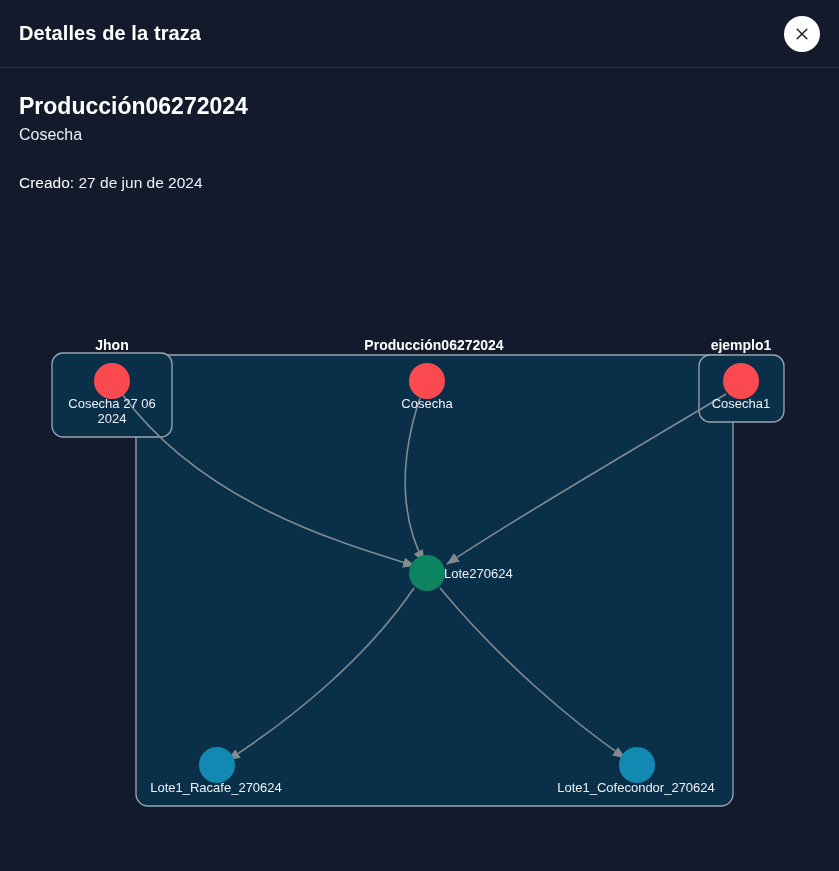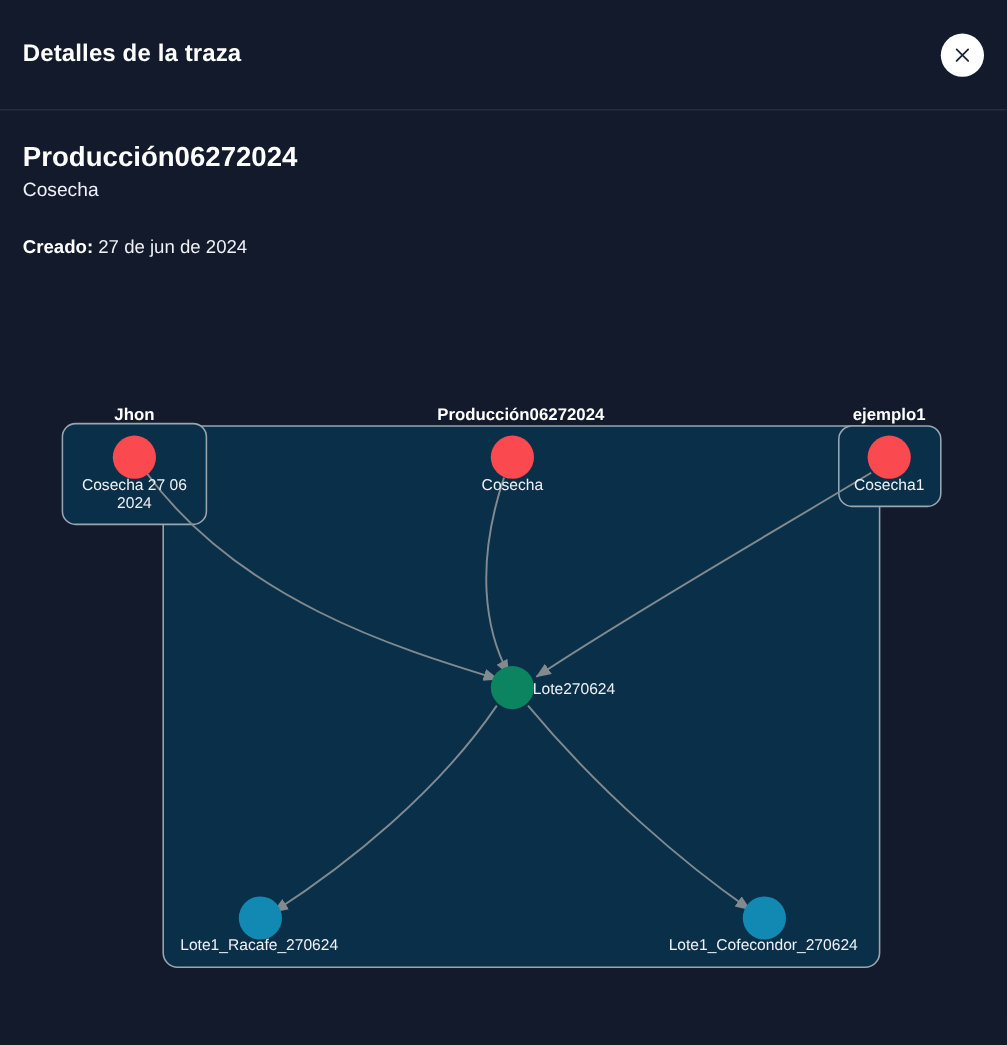--- a/index.html
+++ b/index.html
@@ -11,21 +11,21 @@
     width: 839px;
     height: 871px;
     font-family: "Liberation Sans", sans-serif;
     color: #ffffff;
     overflow: hidden;
     position: relative;
   }
 
   
   .modal-header {
-    height: 92px;
+    height: 68px;
     box-sizing: border-box;
     background: #131a2b;
     border-bottom: 1px solid #2b3346;
     display: flex;
     align-items: center;
     justify-content: space-between;
     padding: 0 19px 0 19px;
     position: relative;
   }
   .modal-title {
@@ -65,21 +65,21 @@
     margin: 5px 0 0 0;
     font-weight: normal;
   }
   .dates {
     margin-top: 26px;
     font-size: 15.5px;
     line-height: 1.72;
     color: #eef1f6;
   }
   .dates .lbl {
-    font-weight: bold;
+    font-weight: normal;
     color: #ffffff;
   }
 
   
   .graph-wrap {
     position: absolute;
     left: 0;
     top: 300px;
     width: 839px;
     height: 571px;

